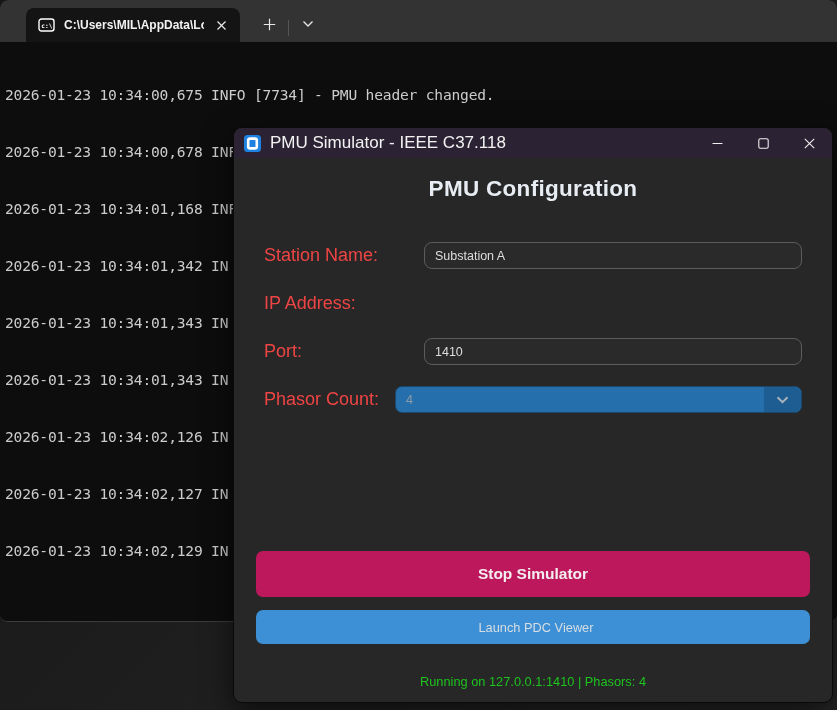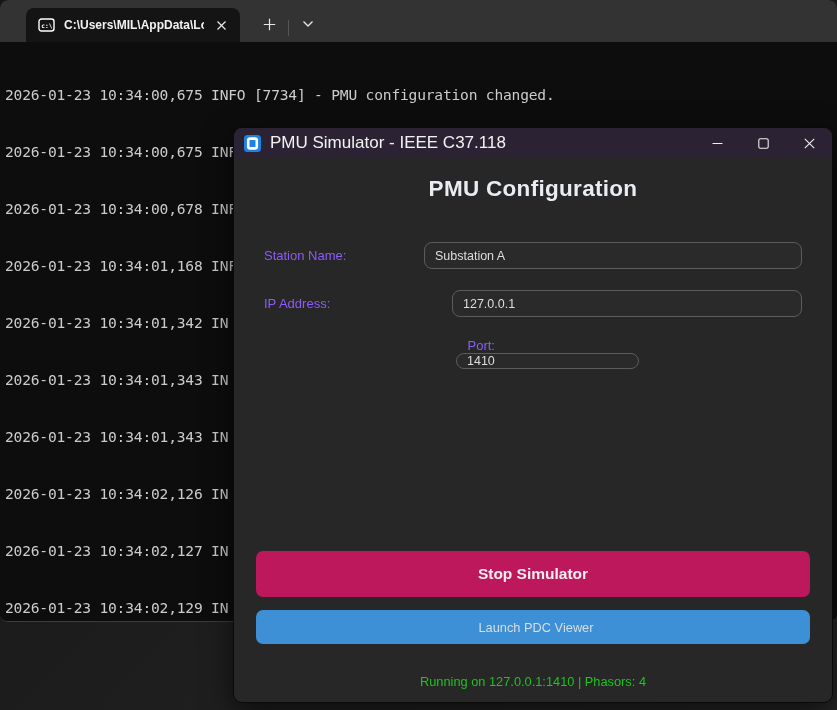--- a/index.html
+++ b/index.html
@@ -35,22 +35,22 @@
                   display:flex; align-items:center; border-radius:8px 8px 0 0; }
   .dlg-app-icon { width:17px; height:17px; margin:0 9px 0 10px; flex:none; }
   .dlg-title { color:#f2f2f2; font-size:17px; flex:1; white-space:nowrap; }
   .dlg-controls { display:flex; height:100%; }
   .dlg-ctrl { width:46px; height:100%; display:flex; align-items:center; justify-content:center; }
 
   .dlg-heading { position:absolute; left:0; top:48px; width:100%; text-align:center;
                  color:#e7edf3; font-size:22.5px; font-weight:bold; letter-spacing:.3px; }
 
   .form-row { position:absolute; left:30px; right:30px; height:27px; display:flex; align-items:center; }
-  .row-0 { top:114px; } .row-1 { top:162px;gap:28px; } .row-2 { top:210px;flex-direction:column; } .row-3 { top:258px; }
-  .form-label { width:131px; color:#8b5cf6; font-size:13px; flex:none; }
+  .row-0 { top:114px; } .row-1 { top:162px;gap:28px; } .row-2 { top:210px; } .row-3 { top:258px; }
+  .form-label { width:131px; color:#ef4444; font-size:18px; flex:none; }
   .form-input { flex:1; height:27px; background:#2a2a2a; border:1.5px solid #5a5d60; border-radius:8px;
                 color:#dddddd; font-size:12.5px; padding:0 10px; outline:none;
                 font-family:"Liberation Sans", sans-serif;margin-left:29px; }
   .combo { flex:1; height:27px; border-radius:7px; background:#256fad; display:flex; align-items:stretch;
            overflow:hidden; border:1px solid #1c476b; }
   .combo-value { flex:1; display:flex; align-items:center; padding-left:10px;
                  color:#8f9aa4; font-size:12.5px; }
   .combo-btn { width:37px; background:#1d5d92; display:flex; align-items:center; justify-content:center;
                border-radius:0 6px 6px 0; }
 
@@ -96,21 +96,20 @@
       <div class="tabbar-btn">
         <span>
           <svg width="12" height="8" viewBox="0 0 12 8">
             <path d="M1.5 1.5 L6 6 L10.5 1.5" fill="none" stroke="#e8e8e8" stroke-width="1.3"></path>
           </svg>
         </span>
       </div>
     </div>
 
     <div class="term-body">
-      <div class="log-line">2026-01-23 10:34:00,675 INFO [7734] - PMU configuration changed.</div>
       <div class="log-line">2026-01-23 10:34:00,675 INFO [7734] - PMU header changed.</div>
       <div class="log-line">2026-01-23 10:34:00,678 INFO [7734] - Waiting for connection on 127.0.0.1:1410</div>
       <div class="log-line">2026-01-23 10:34:01,168 INFO [7734] - Waiting for connection on 127.0.0.1:1410</div>
       <div class="log-line">2026-01-23 10:34:01,342 IN</div>
       <div class="log-line">2026-01-23 10:34:01,343 IN</div>
       <div class="log-line">2026-01-23 10:34:01,343 IN</div>
       <div class="log-line">2026-01-23 10:34:02,126 IN</div>
       <div class="log-line">2026-01-23 10:34:02,127 IN</div>
       <div class="log-line">2026-01-23 10:34:02,129 IN</div>
       
@@ -148,28 +147,40 @@
 
     <div class="dlg-heading">PMU Configuration</div>
 
     <div class="form-row row-0">
       <span class="form-label">Station Name:</span>
       <input class="form-input" type="text" value="Substation A" style="">
     </div>
 
     <div class="form-row row-1">
       <span class="form-label">IP Address:</span>
-      <input class="form-input" type="text" value="127.0.0.1" style="">
     </div>
 
     <div class="form-row row-2">
       <span class="form-label">Port:</span>
       <input class="form-input" type="text" value="1410" style="">
     </div>
 
+    <div class="form-row row-3">
+      <span class="form-label">Phasor Count:</span>
+      <div class="combo">
+        <span class="combo-value">4</span>
+        <span class="combo-btn">
+          <span>
+            <svg width="13" height="8" viewBox="0 0 13 8">
+              <path d="M1.5 1.3 L6.5 6.2 L11.5 1.3" fill="none" stroke="#aab3ba" stroke-width="2"></path>
+            </svg>
+          </span>
+        </span>
+      </div>
+    </div>
 
     <button class="btn btn-stop">Stop Simulator</button>
 
     <button class="btn btn-launch">Launch PDC Viewer</button>
 
     <div class="status-line">Running on 127.0.0.1:1410 | Phasors: 4</div>
   </div>
 
 </div>
 

